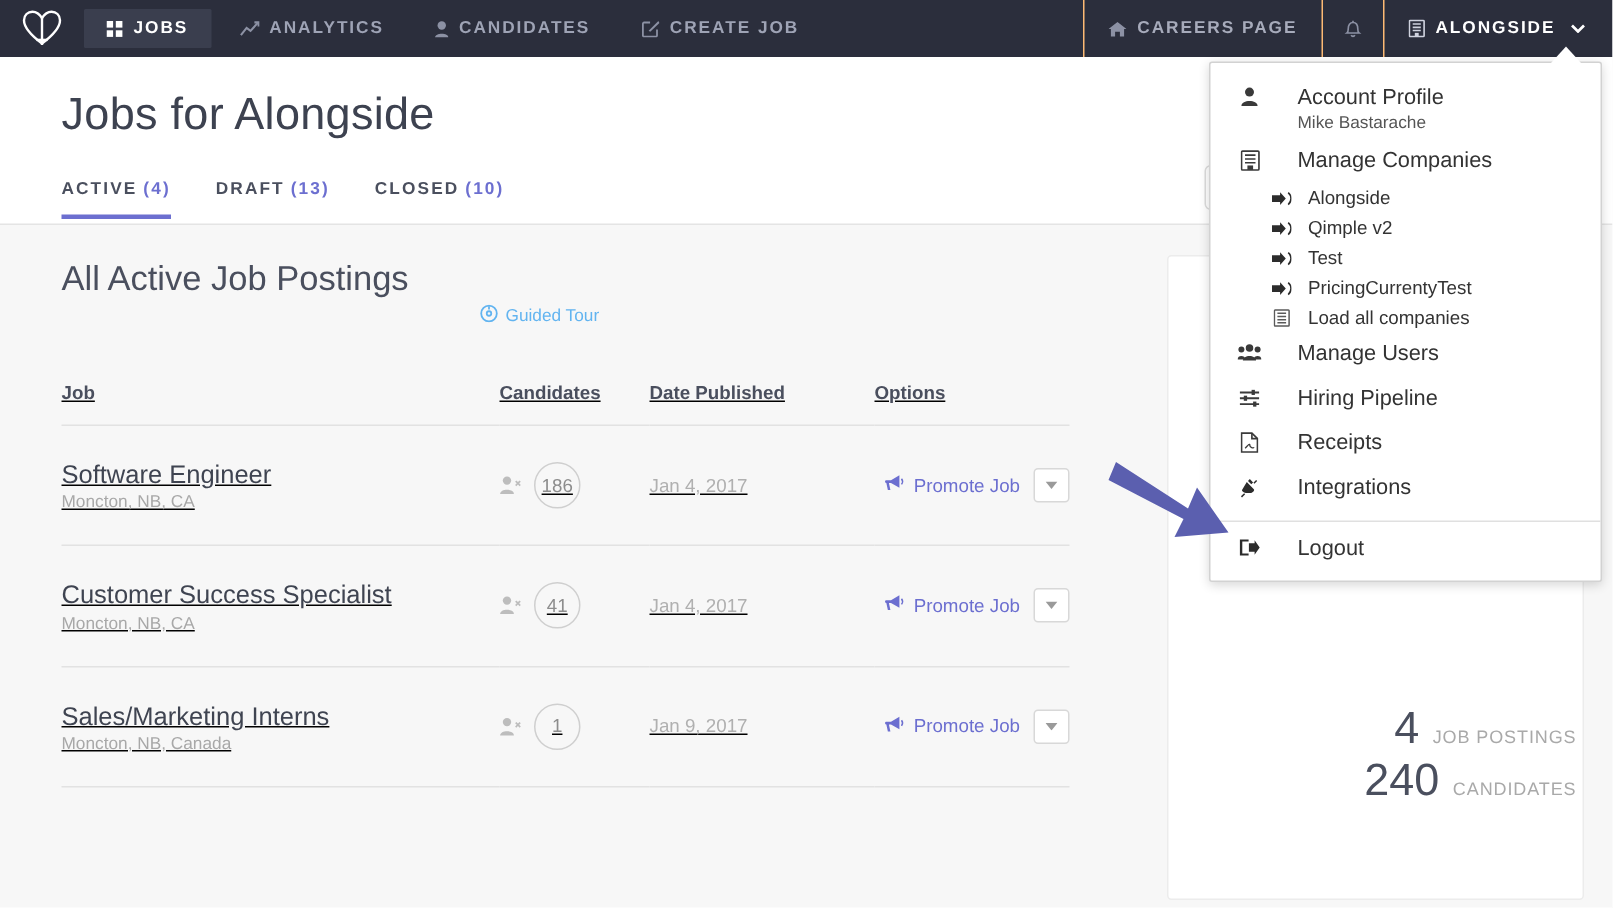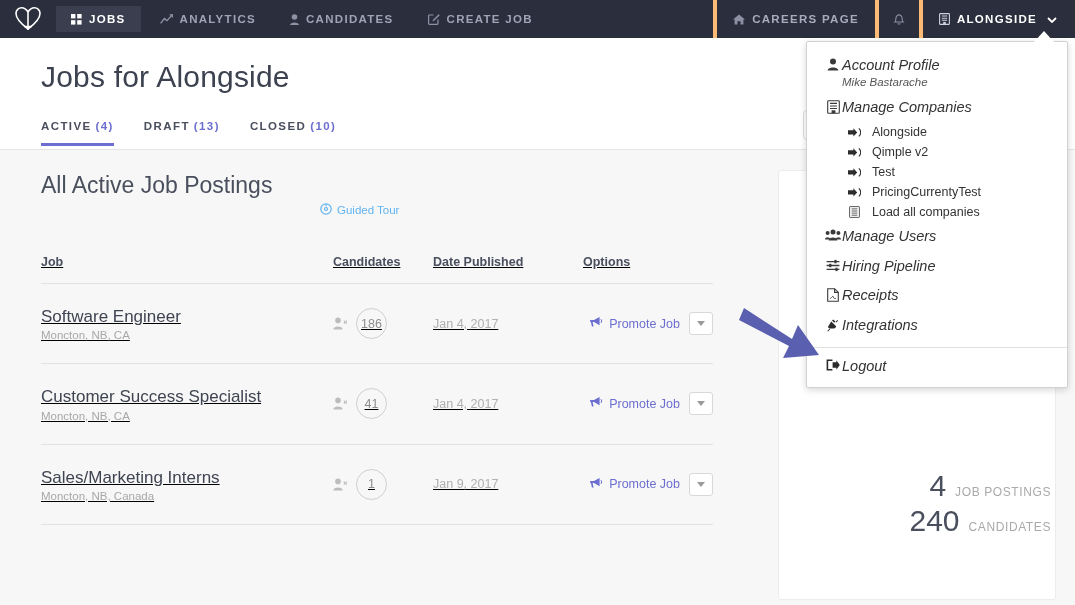--- a/index.html
+++ b/index.html
@@ -25,21 +25,21 @@
     color:#9ea3b5; font-size:11.5px; letter-spacing:1.3px;
     font-weight:bold; border-radius:1px; cursor:pointer;
     white-space:nowrap;
   }
   .nav-item.active { background:#3a3e4e; color:#ffffff; }
   .nav-icon { display:inline-flex; align-items:center; color:#8c91a4; }
   .nav-item.active .nav-icon { color:#fff; }
   .nav-right { margin-left:auto; display:flex; align-items:stretch; height:38px; }
   .nav-div {
     display:flex; align-items:center; gap:7px; padding:0 16px;
-    border-left:4px solid #fdba74;
+    border-left:1px solid #fdba74;
     color:#a7abbb; font-size:11.5px; letter-spacing:1.3px; font-weight:bold;
     cursor:pointer; white-space:nowrap;
   }
   .nav-div.bell { padding:0 14px; }
   .nav-div.company { color:#ffffff; padding-right:18px; }
   .caret-dn { display:inline-block; margin-left:3px; font-size:10px; }
 
   
   .page-head {
     position:absolute; top:38px; left:0; width:1075px; height:112px;
@@ -126,22 +126,22 @@
     position:absolute; left:806px; top:41px; width:262px;
     background:#ffffff; border:1px solid #d2d2d2; border-radius:2px;
     box-shadow:0 2px 7px rgba(0,0,0,.16); z-index:50; padding:9px 0 0 0;
   }
   .dd-caret {
     position:absolute; left:1034px; top:31px; width:0; height:0;
     border-left:10px solid transparent; border-right:10px solid transparent;
     border-bottom:11px solid #ffffff; z-index:51;
   }
   .dd-item {
-    display:flex; align-items:flex-start; gap:1px;
-    padding:5px 14px 5px 18px; cursor:pointer;font-style:italic;
+    display:flex; align-items:flex-start; gap:24px;
+    padding:5px 14px 5px 18px; cursor:pointer;
   }
   .dd-ico { width:16px; flex:0 0 16px; display:flex; justify-content:center; color:#3a3a3a; padding-top:2px; }
   .dd-label { font-size:14.5px; color:#333333; line-height:1.35; font-weight:400; }
   .dd-sub { font-size:11.5px; color:#555555; margin-top:0px; }
   .dd-sub-item {
     display:flex; align-items:center; gap:11px;
     padding:3px 14px 3px 40px; cursor:pointer;
   }
   .dd-sub-ico { width:14px; flex:0 0 14px; display:flex; justify-content:center; color:#2c2c2c; }
   .dd-sub-label { font-size:12.5px; color:#333333; }

